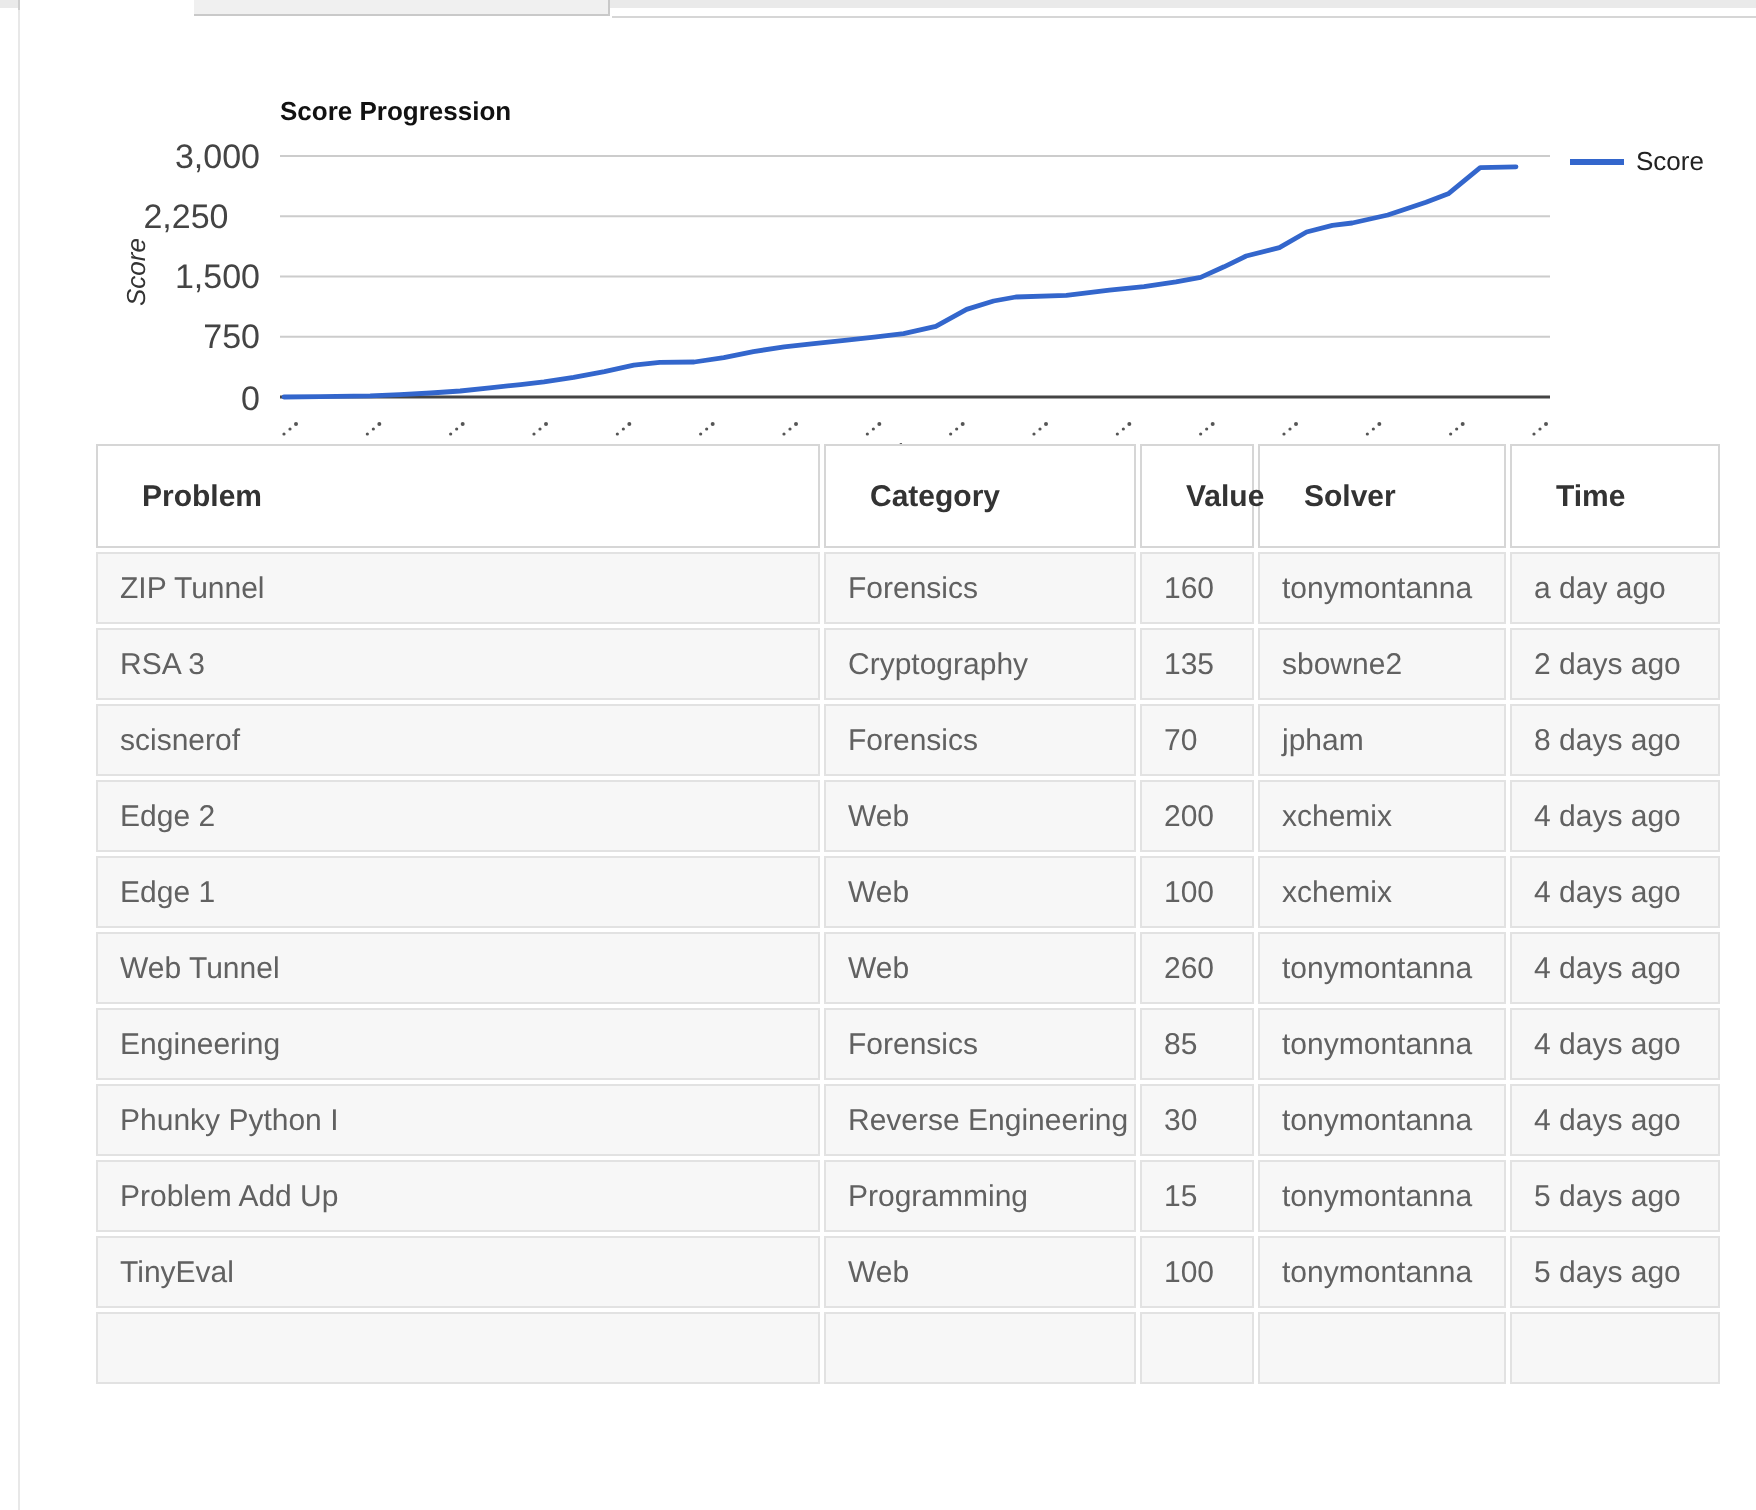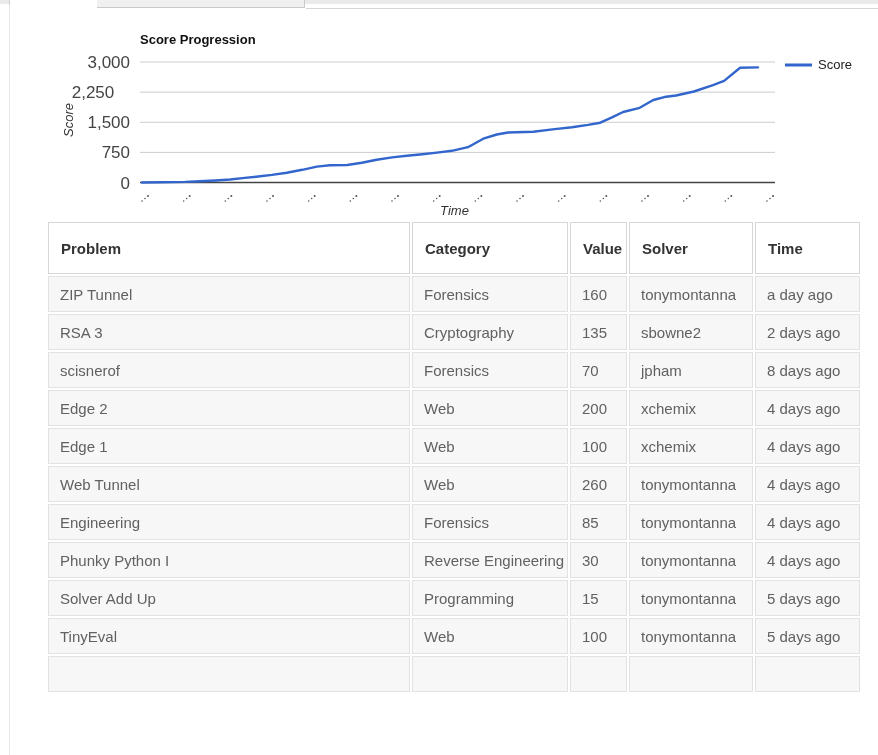--- a/index.html
+++ b/index.html
@@ -11,38 +11,38 @@
   
   .tabstrip { position:absolute; left:0; top:0; width:878px; height:4px; background:#eaeaea; }
   .active-tab-notch { position:absolute; left:9px; top:0; width:87px; height:5px; background:#ffffff;
     border-left:1px solid #cfcfcf; border-right:1px solid #cfcfcf; }
   .inactive-tab { position:absolute; left:97px; top:0; width:208px; height:8px; background:#f0f0f0;
     border-right:1px solid #c9c9c9; border-bottom:1px solid #c9c9c9; box-sizing:border-box; }
   .toolbar-edge { position:absolute; left:306px; top:8px; width:572px; height:1px; background:#d6d6d6; }
   .window-left-edge { position:absolute; left:9px; top:5px; width:1px; height:750px; background:#e8e8e8; }
 
   
-  .chart-area { position:absolute; left:0; top:0; width:878px; height:218px; }
+  .chart-area { position:absolute; left:0; top:16px; width:878px; height:218px; }
   #chart-svg { position:absolute; left:0; top:0; }
   .chart-title { position:absolute; left:140px; top:32px; font-size:13px; font-weight:bold; color:#111; }
   .ytick { position:absolute; left:56px; width:74px; text-align:right; font-size:17px; color:#444; }
   .y-axis-title { position:absolute; left:68px; top:120px; transform:translate(-50%,-50%) rotate(-90deg);
     font-size:13px; font-style:italic; color:#333; white-space:nowrap; }
   .x-axis-title { position:absolute; left:142px; top:203px; width:625px; text-align:center;
     font-size:13px; font-style:italic; color:#333; }
   .legend-label { position:absolute; left:818px; top:57px; font-size:13px; color:#222; }
 
   
   .scoreboard {
     position:absolute; left:46px; top:220px; width:816px;
     border-collapse:separate; border-spacing:2px; table-layout:fixed;
   }
   .scoreboard th {
     background:#ffffff; border:1px solid #d6d6d6; box-sizing:border-box;
-    height:52px; padding:6px 8px 6px 12px; text-align:left;
+    height:52px; padding:6px 8px 6px 22px; text-align:left;
     font-size:15px; font-weight:bold; color:#333;
   }
   .scoreboard td {
     background:#f7f7f7; border:1px solid #e2e2e2; box-sizing:border-box;
     height:36px; padding:6px 8px 6px 11px; text-align:left;
     font-size:15px; color:#616161; white-space:nowrap; overflow:hidden;
   }
 </style>
 </head>
 <body>
@@ -194,21 +194,21 @@
           <td>4 days ago</td>
         </tr>
         <tr>
           <td>Phunky Python I</td>
           <td>Reverse Engineering</td>
           <td>30</td>
           <td>tonymontanna</td>
           <td>4 days ago</td>
         </tr>
         <tr>
-          <td>Solver Add Up</td>
+          <td>Problem Add Up</td>
           <td>Programming</td>
           <td>15</td>
           <td>tonymontanna</td>
           <td>5 days ago</td>
         </tr>
         <tr>
           <td>TinyEval</td>
           <td>Web</td>
           <td>100</td>
           <td>tonymontanna</td>

